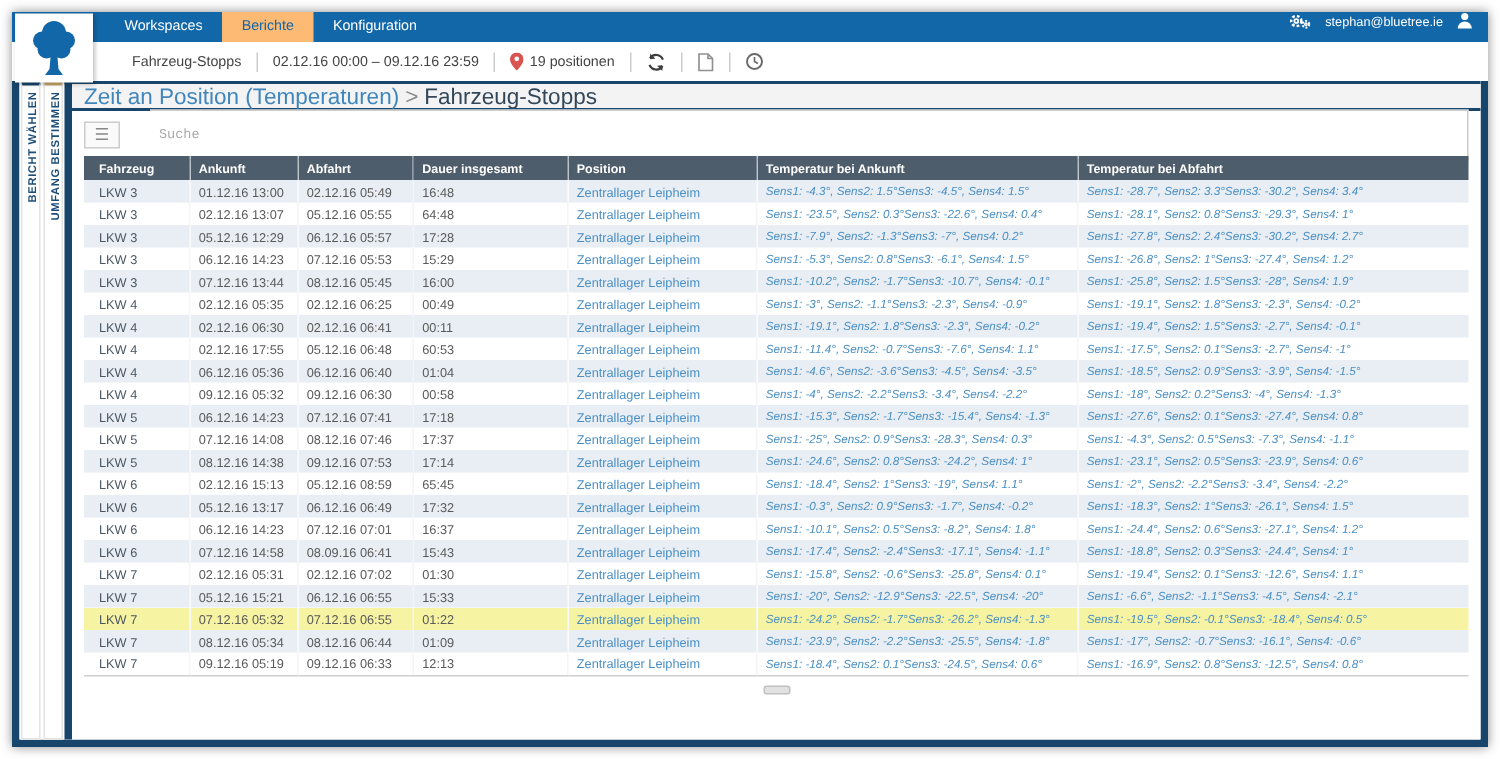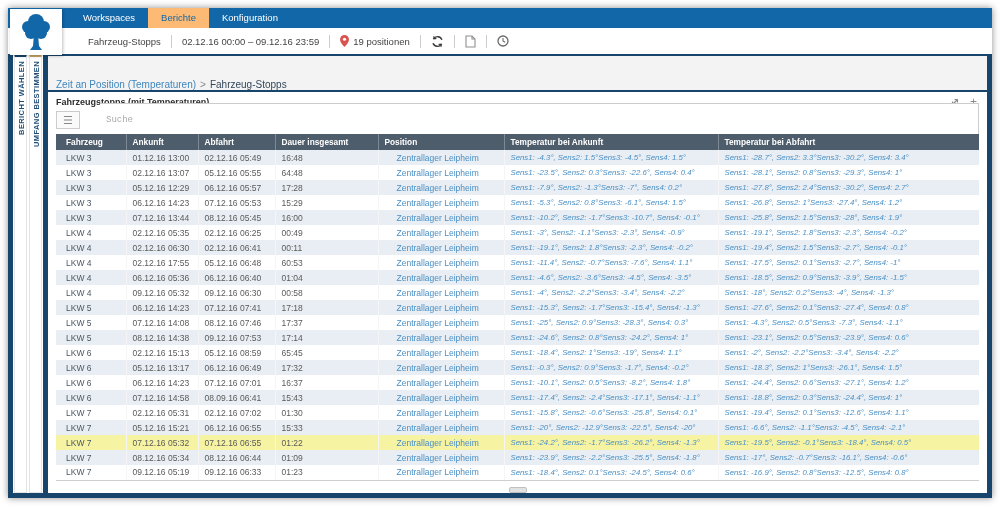--- a/index.html
+++ b/index.html
@@ -33,22 +33,22 @@
   .side-tabs { width:30px; display:flex; gap:2px; padding-left:1px; background:#fff; }
   .vtab { position:relative; width:13px; background:#fff; border:1px solid #e4e4e4; border-top:3px solid #17456c; cursor:pointer; }
   .vtab.tan { border-top-color:#c7a768; }
   .vtab > span { position:absolute; top:4px; left:2px; transform-origin:0 0;
                  transform:rotate(-90deg) translateX(-100%); white-space:nowrap;
                  font-size:7.5px; font-weight:bold; letter-spacing:.4px; color:#1d4d77; line-height:9px; }
 
   .main { flex:1; min-width:0; border-left:5px solid #17456c; border-top:2px solid #17456c;
           display:flex; flex-direction:column; background:#fff; }
 
-  .breadcrumb { height:36px; background:#f3f3f3; border-bottom:2px solid #17456c;
-                display:flex; align-items:flex-end; padding-left:8px; font-size:10px; gap:4px; }
+  .breadcrumb { height:18px; background:#f3f3f3; border-bottom:2px solid #17456c;
+                display:flex; align-items:flex-start; padding-left:8px; font-size:15px; gap:4px; }
   .bc-link { color:#3f86bc; cursor:pointer; }
   .bc-sep { color:#888; }
   .bc-current { color:#33475a; }
 
   .panel { flex:1; padding:4px 8px 0 8px; display:flex; flex-direction:column; min-height:0; }
   .panel-head { display:flex; align-items:center; height:15px; }
   .panel-title { font-size:9px; font-weight:bold; color:#2e2e2e; }
   .panel-icons { margin-left:auto; display:flex; align-items:center; gap:10px; padding-right:2px; }
   .plus-icon { font-size:12px; color:#8a8a8a; line-height:10px; cursor:pointer; }
 
@@ -66,21 +66,21 @@
   th:nth-child(1){width:70px} th:nth-child(2){width:72px} th:nth-child(3){width:77px}
   th:nth-child(4){width:103px} th:nth-child(5){width:126px} th:nth-child(6){width:214px}
   td { height:15px; font-size:8.5px; padding:0 0 0 6px; white-space:nowrap; overflow:hidden;
        border-left:1px solid rgba(0,0,0,.04); }
   td:first-child { border-left:none; padding-left:10px; }
   tr.alt td { background:#e8eef4; }
   tr.hl td { background:#f6f3a3; }
   tbody tr:last-child td { border-bottom:1px solid #cfcfcf; }
   .c-veh { color:#4b5763; }
   .c-date, .c-dur { color:#5a5a5a; }
-  .pos-link { color:#4a8fc4; text-decoration:none; cursor:pointer;margin-left:12px; }
+  .pos-link { color:#4a8fc4; text-decoration:none; cursor:pointer; }
   .c-temp { color:#4a8fc4; font-size:7.8px;font-style:italic; }
 
   .hscroll { margin-top:6px; height:8px; display:flex; justify-content:center; }
   .hthumb { width:18px; height:6px; background:#e2e2e2; border:1px solid #c0c0c0; border-radius:2px; cursor:pointer; }
 </style>
 </head>
 <body>
 
 <div class="page">
   <div class="frame">
@@ -96,20 +96,39 @@
           <path d="M16 22 h4 l1 12 3 4 h-12 l3 -4 z"></path>
         </g>
       </svg>
     </div>
 
     <div class="topbar">
       <div class="nav-spacer"></div>
       <div class="nav-item">Workspaces</div>
       <div class="nav-item active">Berichte</div>
       <div class="nav-item">Konfiguration</div>
+      <div class="topbar-right">
+        <span style="display:flex">
+          <svg width="15" height="12" viewBox="0 0 15 12">
+            <g stroke="#fff" fill="none">
+              <circle cx="5.2" cy="6" r="3.4" stroke-width="1.7" stroke-dasharray="1.8 1.4"></circle>
+              <circle cx="5.2" cy="6" r="1.3" stroke-width="1.2"></circle>
+              <circle cx="11.6" cy="8.2" r="2.2" stroke-width="1.4" stroke-dasharray="1.3 1.1"></circle>
+              <circle cx="11.6" cy="8.2" r="0.8" stroke-width="1"></circle>
+            </g>
+          </svg>
+        </span>
+        <span class="email">stephan@bluetree.ie</span>
+        <span style="display:flex">
+          <svg width="11" height="12" viewBox="0 0 11 12">
+            <circle cx="5.5" cy="3" r="2.4" fill="#fff"></circle>
+            <path d="M0.8 11 a4.7 4.7 0 0 1 9.4 0 z" fill="#fff"></path>
+          </svg>
+        </span>
+      </div>
     </div>
 
     <div class="toolbar">
       <span class="tb-text">Fahrzeug-Stopps</span>
       <span class="tb-sep"></span>
       <span class="tb-text">02.12.16 00:00 – 09.12.16 23:59</span>
       <span class="tb-sep"></span>
       <span class="pin-group">
         <svg width="9" height="12" viewBox="0 0 12 16">
           <path d="M6 0 C2.7 0 0 2.7 0 6 c0 4.5 6 10 6 10 s6 -5.5 6 -10 C12 2.7 9.3 0 6 0 z" fill="#d9534f"></path>
@@ -158,35 +177,20 @@
       <div class="main">
 
         <div class="breadcrumb">
           <span class="bc-link">Zeit an Position (Temperaturen)</span>
           <span class="bc-sep">&gt;</span>
           <span class="bc-current">Fahrzeug-Stopps</span>
         </div>
 
         <div class="panel">
 
-          <div class="panel-head">
-            <span class="panel-title">Fahrzeugstopps (mit Temperaturen)</span>
-            <span class="panel-icons">
-              <span style="display:flex">
-                <svg width="10" height="10" viewBox="0 0 10 10">
-                  <g stroke="#8a8a8a" stroke-width="1.2" fill="none">
-                    <path d="M2.5 7.5 L7.5 2.5"></path>
-                    <path d="M7.5 2.5 h-3 M7.5 2.5 v3"></path>
-                    <path d="M2.5 7.5 h3 M2.5 7.5 v-3"></path>
-                  </g>
-                </svg>
-              </span>
-              <span class="plus-icon">+</span>
-            </span>
-          </div>
 
           <div class="search-row">
             <span class="burger-btn">☰</span>
             <input class="search-input" type="text" placeholder="Suche" style="">
           </div>
 
           <table>
             <thead>
                 <tr>
                   <th>Fahrzeug</th>
@@ -385,21 +389,21 @@
                   <td class="c-date">08.12.16 06:44</td>
                   <td class="c-dur">01:09</td>
                   <td><a class="pos-link">Zentrallager Leipheim</a></td>
                   <td class="c-temp">Sens1: -23.9°, Sens2: -2.2°Sens3: -25.5°, Sens4: -1.8°</td>
                   <td class="c-temp">Sens1: -17°, Sens2: -0.7°Sens3: -16.1°, Sens4: -0.6°</td>
                 </tr>
                 <tr class="">
                   <td class="c-veh">LKW 7</td>
                   <td class="c-date">09.12.16 05:19</td>
                   <td class="c-date">09.12.16 06:33</td>
-                  <td class="c-dur">01:23</td>
+                  <td class="c-dur">12:13</td>
                   <td><a class="pos-link">Zentrallager Leipheim</a></td>
                   <td class="c-temp">Sens1: -18.4°, Sens2: 0.1°Sens3: -24.5°, Sens4: 0.6°</td>
                   <td class="c-temp">Sens1: -16.9°, Sens2: 0.8°Sens3: -12.5°, Sens4: 0.8°</td>
                 </tr>
               </tbody>
           </table>
 
           <div class="hscroll">
             <div class="hthumb"></div>
           </div>

